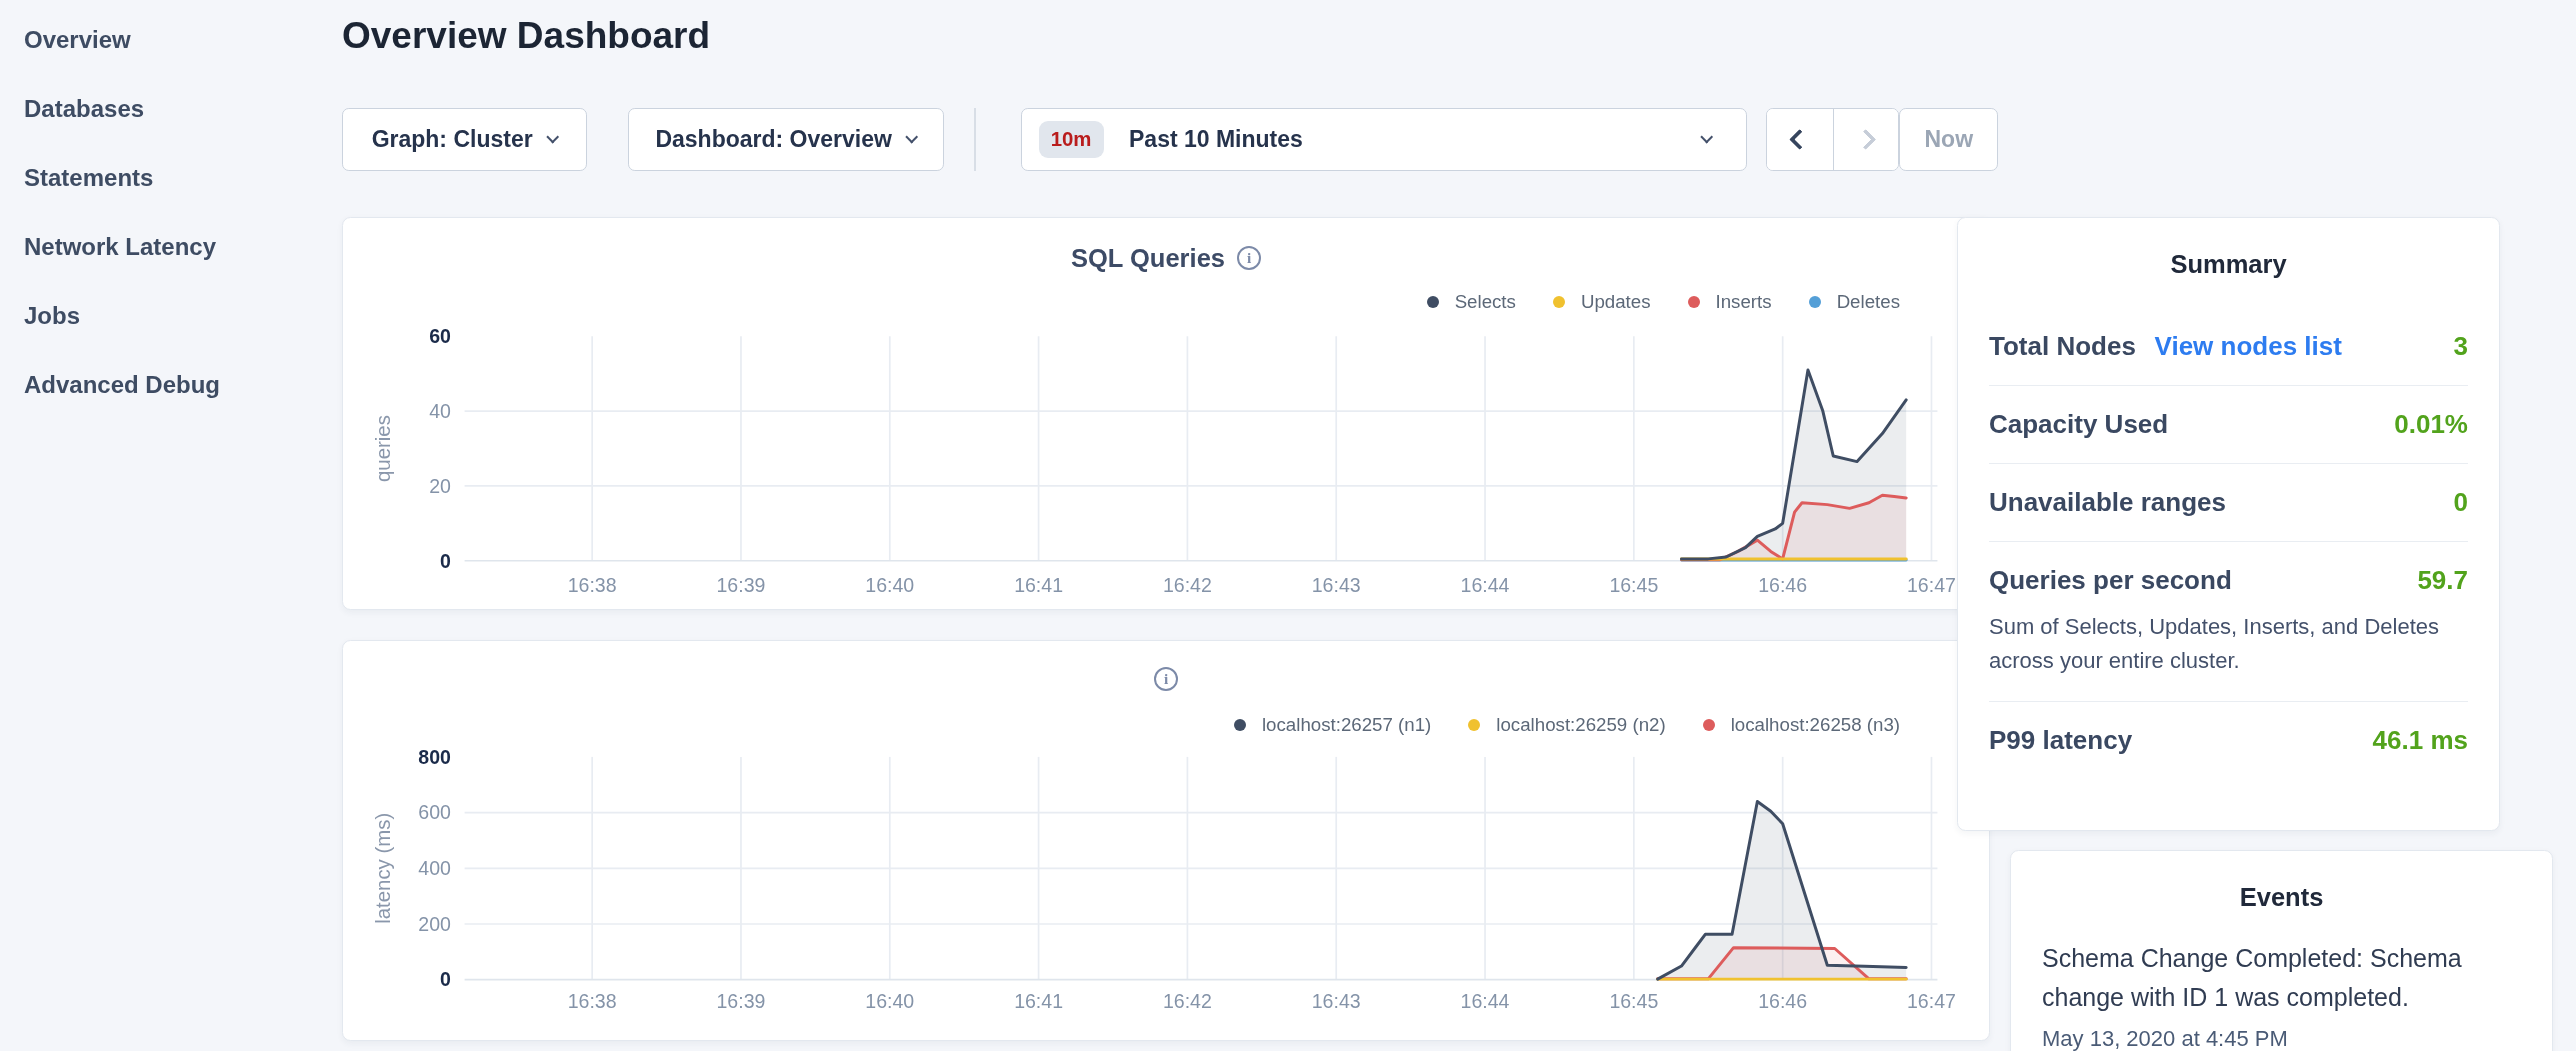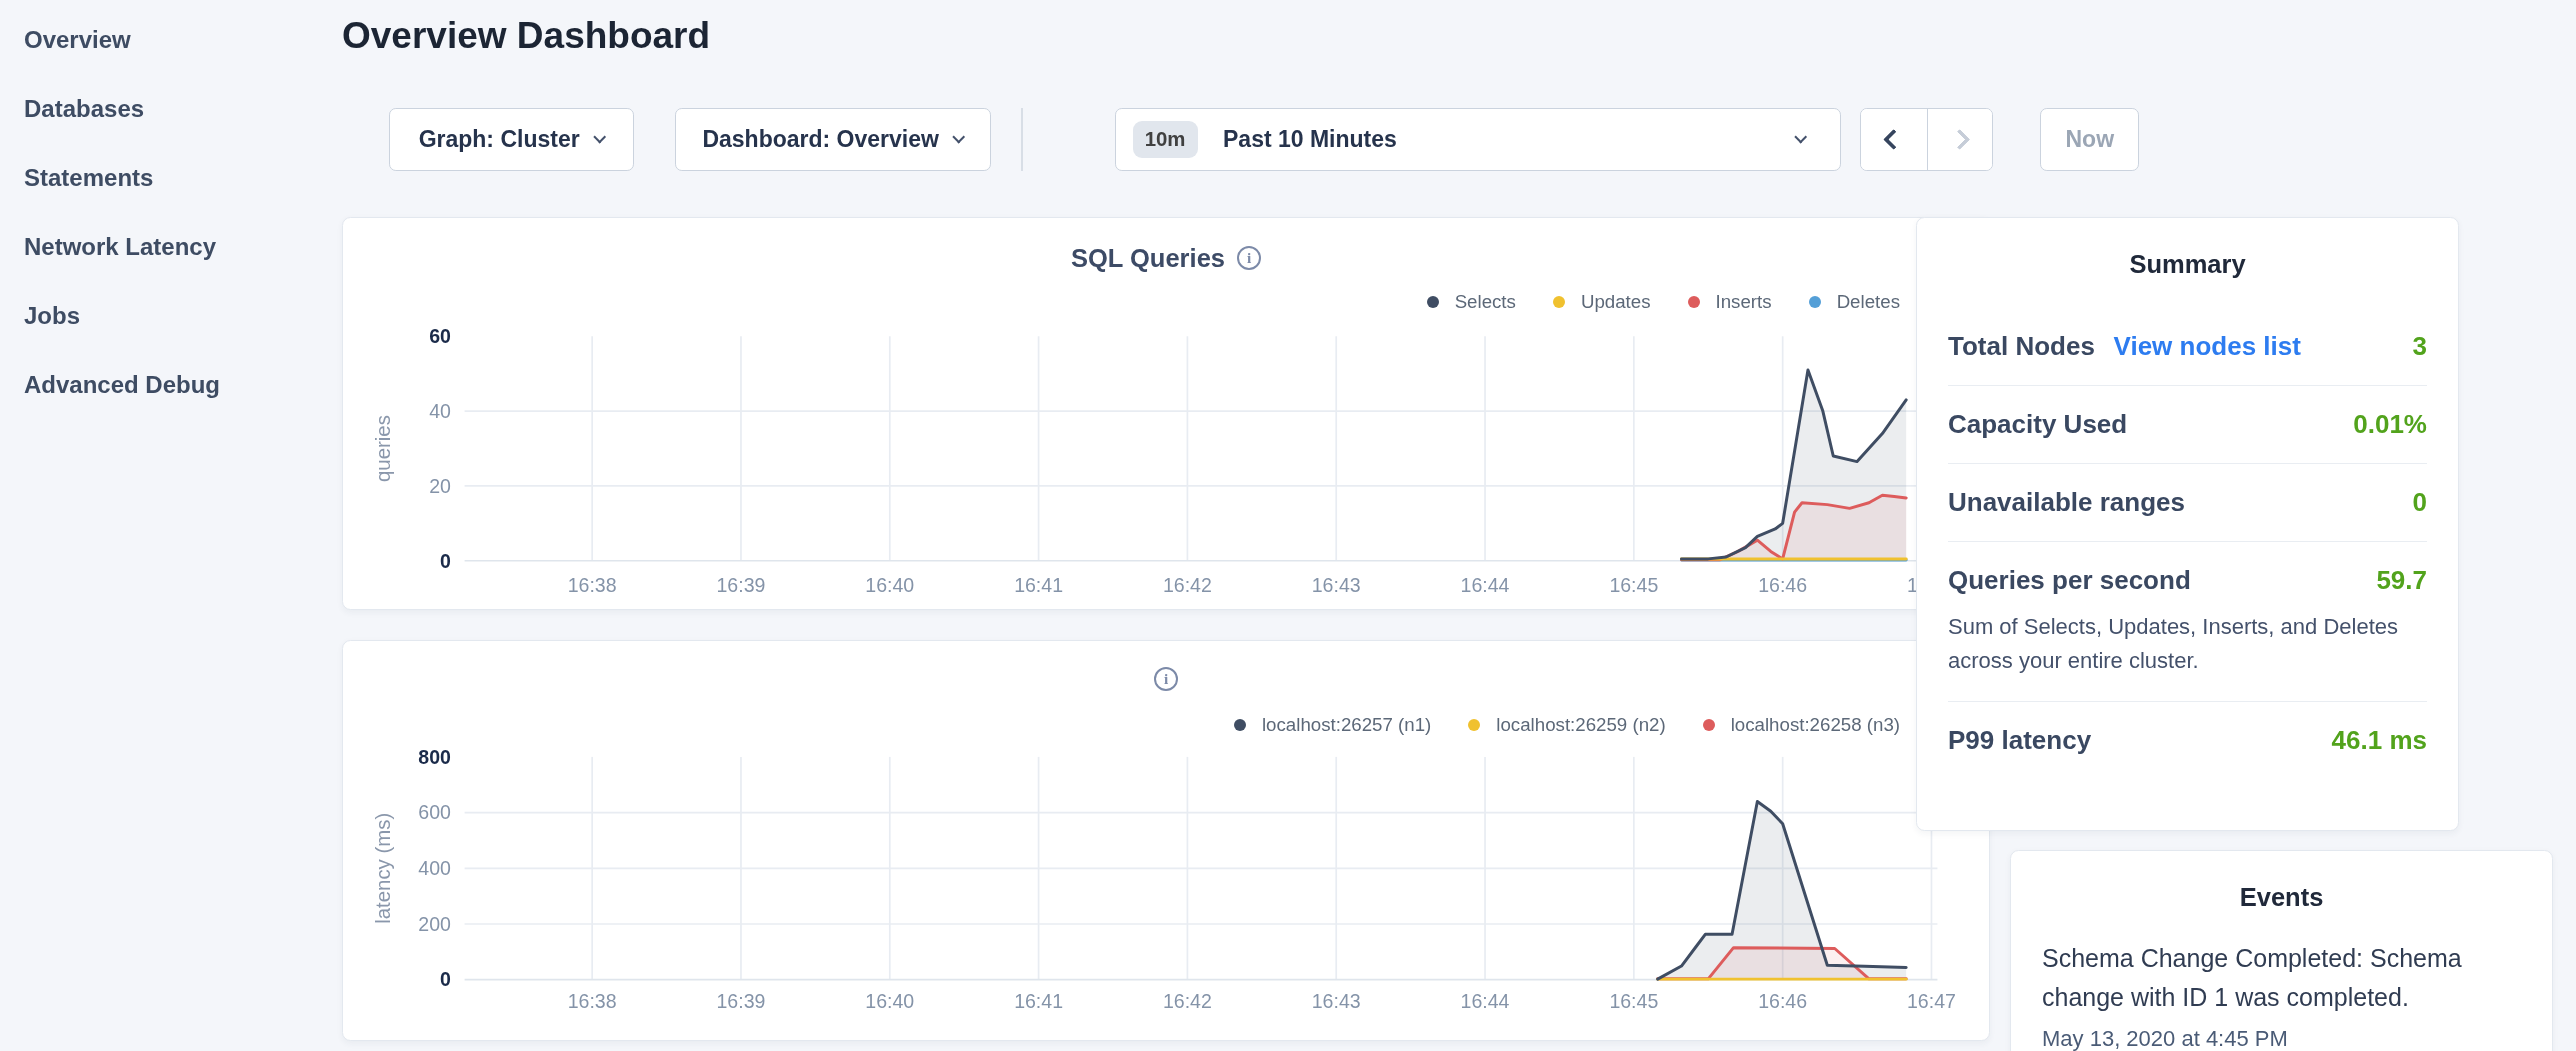--- a/index.html
+++ b/index.html
@@ -9,30 +9,30 @@
     background:#f4f6fa; font-family:"Liberation Sans", sans-serif; color:#3c4a63;
   }
   
   .sidebar { position:absolute; left:0; top:0; width:407px; height:1051px; padding:25.5px 0 0 24px; }
   .nav-item { list-style:none; height:69px; font-size:24px; font-weight:bold; color:#3e4c63; cursor:pointer; }
   .nav-item.active { color:#2f7af0; }
   
   .page-title { position:absolute; left:342px; top:15.3px; font-size:37px; font-weight:bold; color:#1c2534; }
   .controls { position:absolute; left:342px; top:108px; height:63px; display:flex; align-items:stretch; }
   .dd, .time-select, .pn-group, .now-btn {
-    background:#fff; border:1.7px solid #cbd3de; border-radius:6.8px;margin-left:47px;
+    background:#fff; border:1.7px solid #cbd3de; border-radius:6.8px;
   }
   .dd { display:flex; align-items:center; justify-content:center; font-size:23px; font-weight:bold; color:#26334c; cursor:pointer; }
   .dd-graph { width:245px; }
   .dd-dash { width:316px; margin-left:41px; }
   .vdiv { width:1.7px; background:#d8dee6; margin-left:30px; margin-right:45px; }
   .caret-down { width:9.4px; height:9.4px; border-right:2.6px solid #44516b; border-bottom:2.6px solid #44516b;
     transform:rotate(45deg) translate(-1.7px,-1.7px); margin-left:15.3px; display:inline-block; }
   .time-select { width:726px; display:flex; align-items:center; padding:0 34px 0 17px; cursor:pointer; }
-  .time-badge { background:#e1e6ed; border-radius:9px; padding:6.8px 12px; font-size:20.4px; font-weight:bold; color:#404040; }
+  .time-badge { background:#e1e6ed; border-radius:9px; padding:6.8px 12px; font-size:20.4px; font-weight:bold; color:#b91c1c; }
   .time-label { margin-left:25.5px; font-size:23px; font-weight:bold; color:#26334c; }
   .time-select .caret-down { margin-left:auto; }
   .pn-group { margin-left:19.6px; width:133px; display:flex; padding:0; overflow:hidden; }
   .pn-btn { width:50%; border:none; background:#fff; display:flex; align-items:center; justify-content:center; cursor:pointer; }
   .pn-btn + .pn-btn { border-left:1.7px solid #cbd3de; }
   .chev-left { width:15.3px; height:15.3px; border-left:4.3px solid #36455e; border-bottom:4.3px solid #36455e; transform:rotate(45deg); border-radius:1.7px; }
   .chev-right { width:15.3px; height:15.3px; border-right:4.3px solid #c6cdd8; border-top:4.3px solid #c6cdd8; transform:rotate(45deg); border-radius:1.7px; }
   .now-btn { width:99px; font-size:23px; font-weight:bold; color:#9ba6b5; display:flex; align-items:center; justify-content:center; cursor:default; }
   
   .card { position:absolute; background:#fff; border:1.7px solid #e3e8ef; border-radius:8.5px; box-shadow:0 2.6px 6.8px rgba(44,59,86,0.05); }
@@ -41,21 +41,21 @@
   .chart-title-row { position:absolute; top:25.5px; left:0; width:100%; display:flex; justify-content:center; align-items:center; gap:12px; }
   .chart-title { font-size:25.5px; font-weight:bold; color:#3d4b66; }
   .info-icon { width:24px; height:24px; border:2.6px solid #7c8aa8; border-radius:50%; color:#7c8aa8;
     font-size:15.3px; font-weight:bold; display:flex; align-items:center; justify-content:center; font-family:"Liberation Serif", serif; cursor:pointer; }
   .legend { position:absolute; top:73px; right:89px; display:flex; gap:37px; }
   .legend-item { display:flex; align-items:center; gap:16px; cursor:pointer; }
   .legend-dot { width:12px; height:12px; border-radius:50%; }
   .legend-label { font-size:18.7px; color:#5c6878; }
   svg.plot { position:absolute; left:0; top:0; }
   
-  .summary-card { left:1916px; top:217px; width:543px; height:614px; }
+  .summary-card { left:1957px; top:217px; width:543px; height:614px; }
   .events-card { left:2010px; top:850px; width:543px; height:238px; }
   .panel-heading { text-align:center; font-size:25.5px; font-weight:bold; color:#20293a; margin-top:32px; }
   .summary-rows { margin:29px 31px 0 31px; }
   .srow { padding:23px 0; }
   .srow + .srow { border-top:1.7px solid #e9edf2; }
   .srow-head { display:flex; align-items:baseline; }
   .sname { font-size:26px; font-weight:bold; color:#3a4861; }
   .slink { margin-left:18.7px; font-size:26px; font-weight:bold; color:#2d7cf0; cursor:pointer; }
   .sval { margin-left:auto; font-size:26px; font-weight:bold; color:#52a31c; }
   .sdesc { margin-top:13.6px; font-size:22px; line-height:34px; color:#44516b; }

